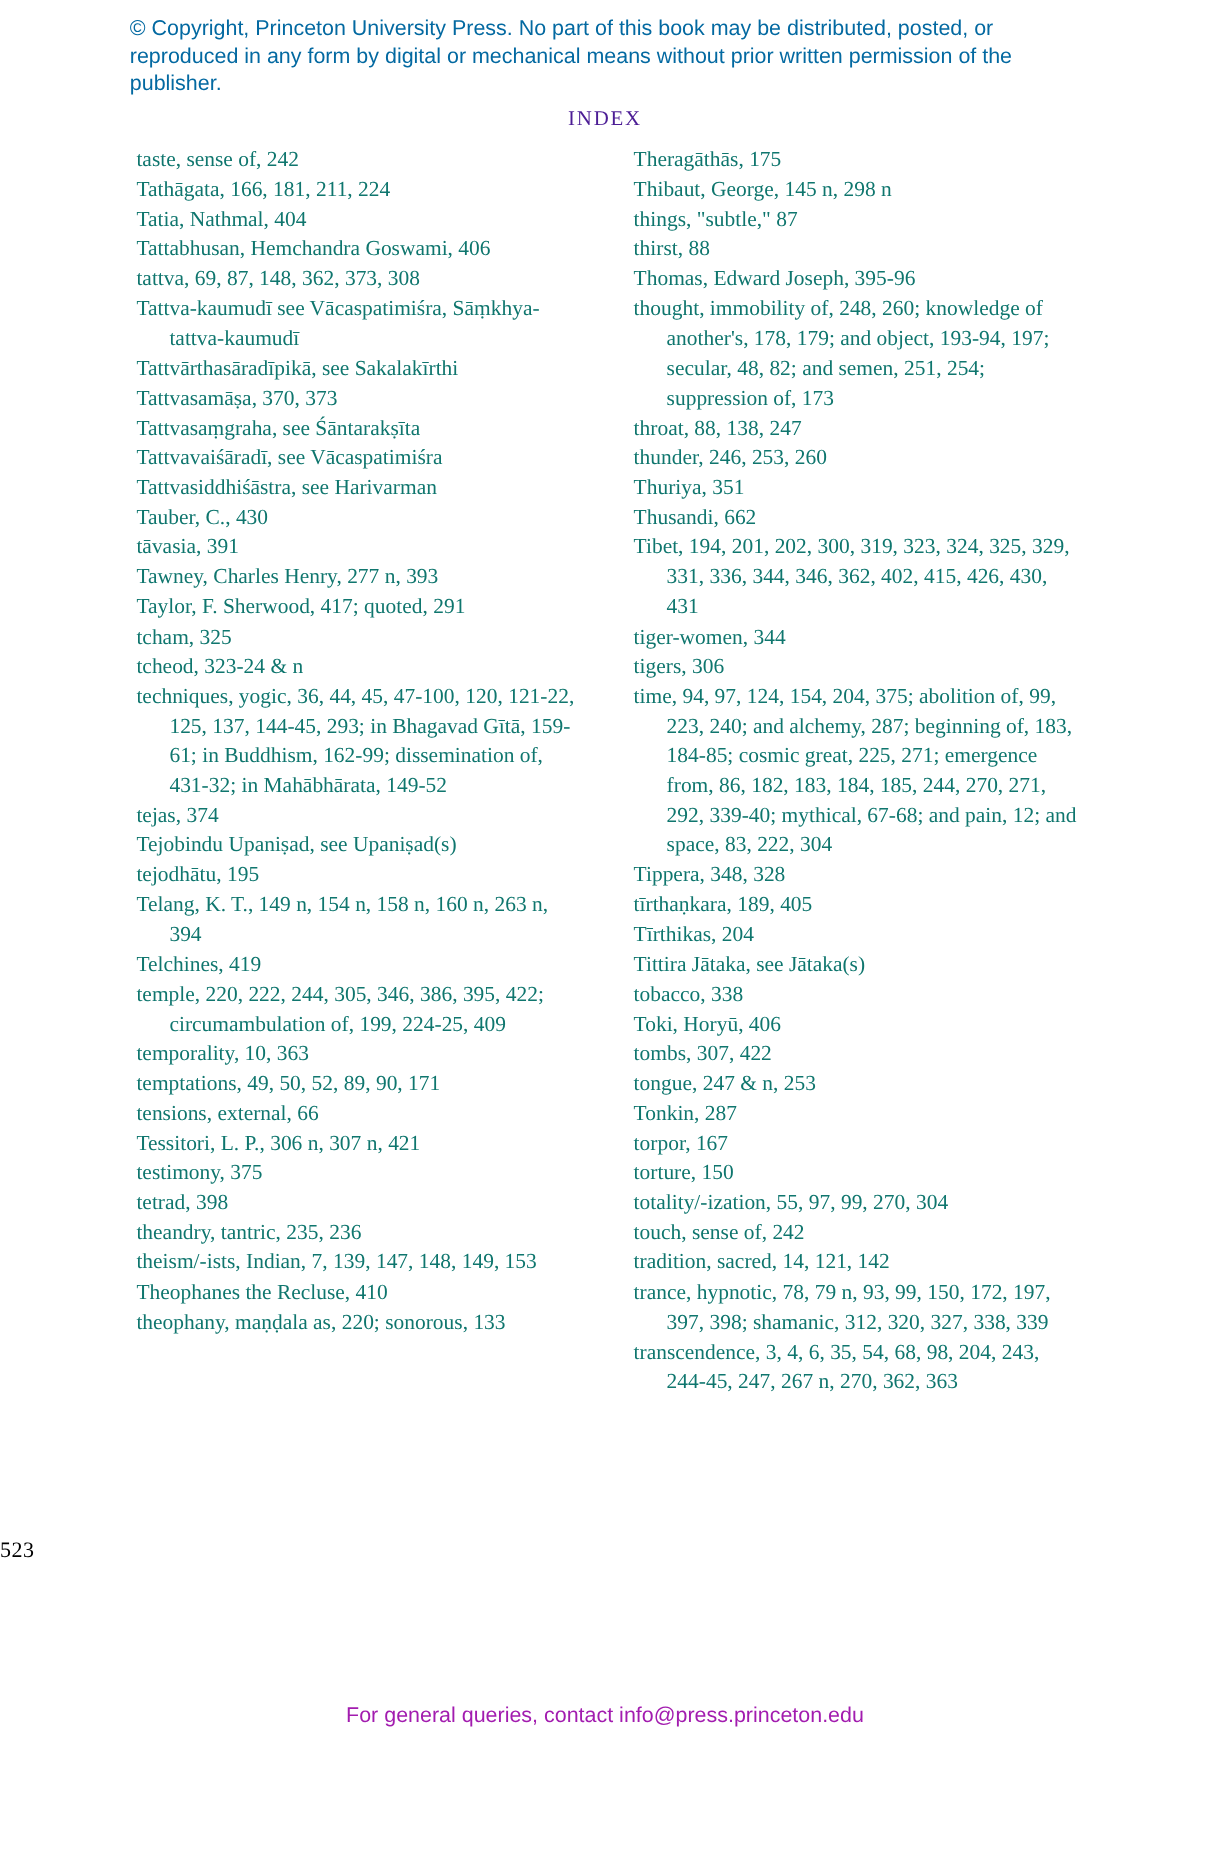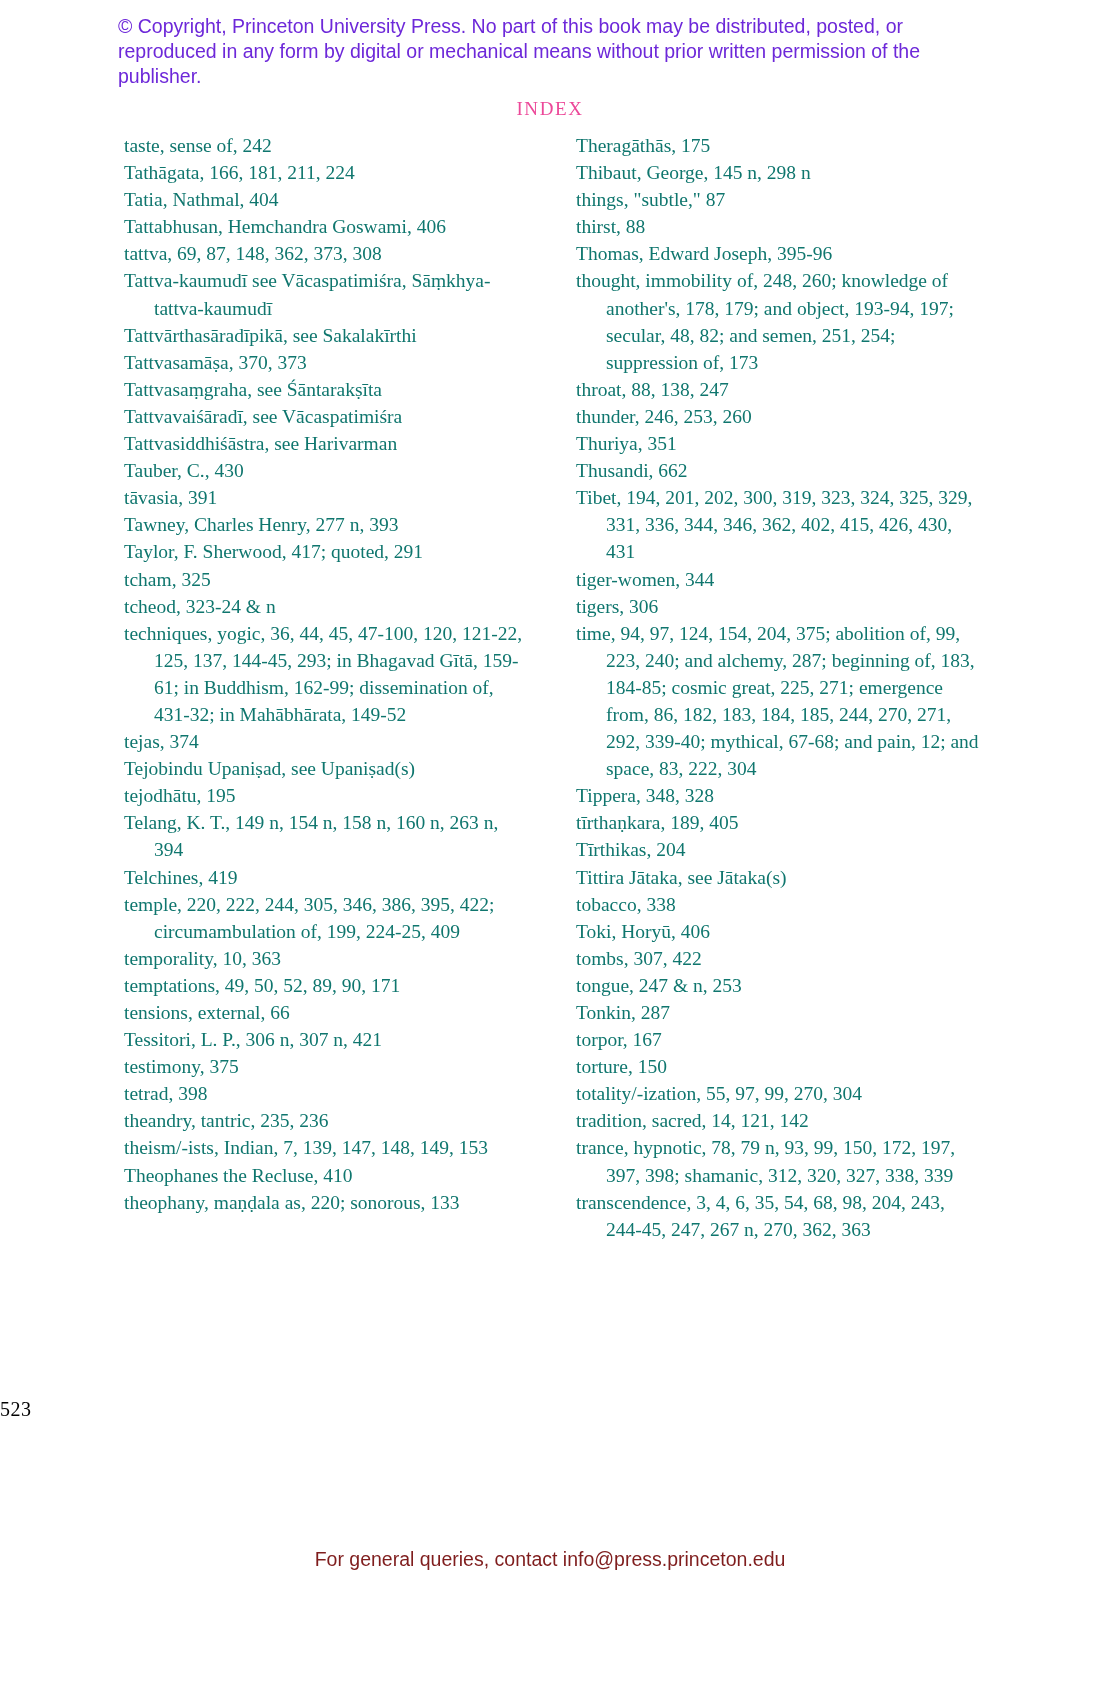--- a/index.html
+++ b/index.html
@@ -22,33 +22,33 @@
     height: 1700px;
   }
   .copyright {
     position: absolute;
     top: 14px;
     left: 118px;
     width: 860px;
     font-family: "Liberation Sans", sans-serif;
     font-size: 19.5px;
     line-height: 25px;
-    color: #6d28d9;
+    color: #0369a1;
     text-align: left;
   }
   .index-title {
     position: absolute;
     top: 98px;
     left: 0;
     width: 1100px;
     text-align: center;
     font-family: "Liberation Serif", serif;
     font-size: 19px;
     letter-spacing: 1.6px;
-    color: #ec4899;
+    color: #4c1d95;
   }
   .columns {
     position: absolute;
     top: 132px;
     left: 124px;
     width: 860px;
     display: flex;
     gap: 44px;
   }
   .col {
@@ -74,21 +74,21 @@
     letter-spacing: 0.5px;
   }
   .footer {
     position: absolute;
     top: 1548px;
     left: 0;
     width: 1100px;
     text-align: center;
     font-family: "Liberation Sans", sans-serif;
     font-size: 19.5px;
-    color: #7f1d1d;
+    color: #a21caf;
   }
 </style>
 </head>
 <body>
 
 <div class="page">
 
   <div class="copyright">© Copyright, Princeton University Press. No part of this book may be distributed, posted, or reproduced in any form by digital or mechanical means without prior written permission of the publisher.</div>
 
   <div class="index-title">INDEX</div>
@@ -152,20 +152,21 @@
       <p class="entry">Tīrthikas, 204</p>
       <p class="entry">Tittira Jātaka, see Jātaka(s)</p>
       <p class="entry">tobacco, 338</p>
       <p class="entry">Toki, Horyū, 406</p>
       <p class="entry">tombs, 307, 422</p>
       <p class="entry">tongue, 247 &amp; n, 253</p>
       <p class="entry">Tonkin, 287</p>
       <p class="entry">torpor, 167</p>
       <p class="entry">torture, 150</p>
       <p class="entry">totality/-ization, 55, 97, 99, 270, 304</p>
+      <p class="entry">touch, sense of, 242</p>
       <p class="entry">tradition, sacred, 14, 121, 142</p>
       <p class="entry">trance, hypnotic, 78, 79 n, 93, 99, 150, 172, 197, 397, 398; shamanic, 312, 320, 327, 338, 339</p>
       <p class="entry">transcendence, 3, 4, 6, 35, 54, 68, 98, 204, 243, 244-45, 247, 267 n, 270, 362, 363</p>
       <p class="entry"></p>
     </div>
   </div>
 
   <div class="page-number">523</div>
 
   <div class="footer">For general queries, contact info@press.princeton.edu</div>

